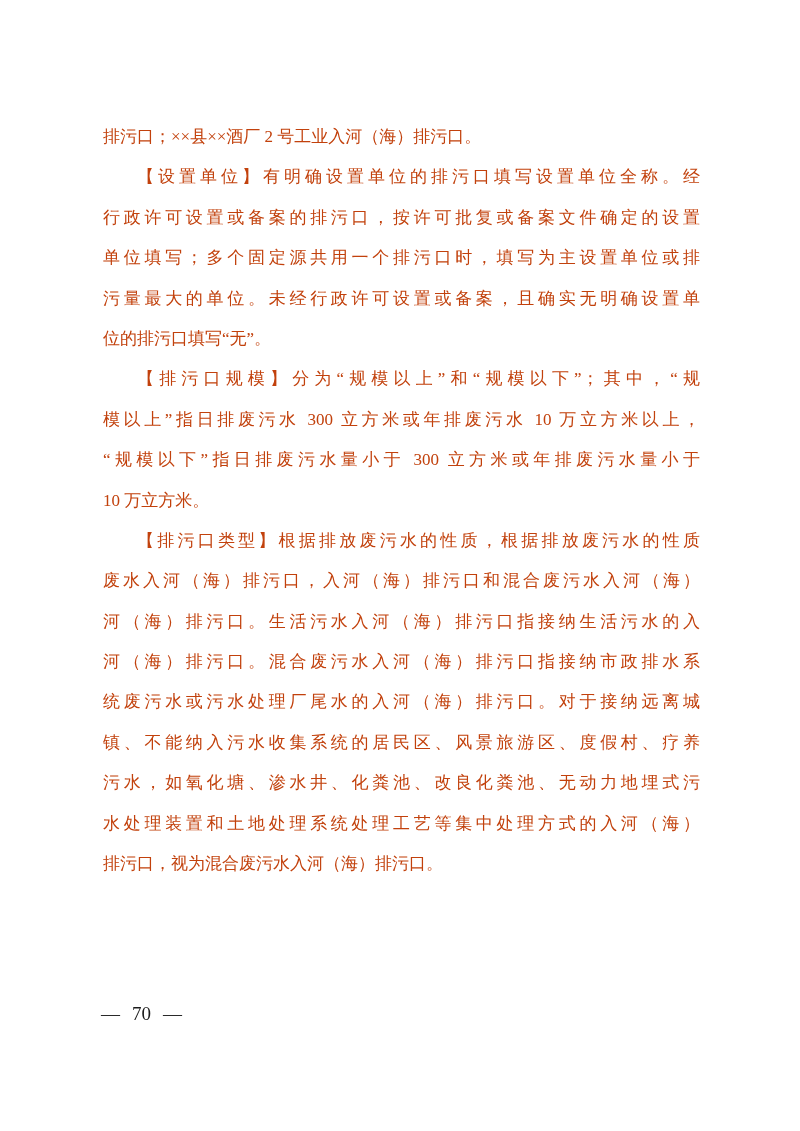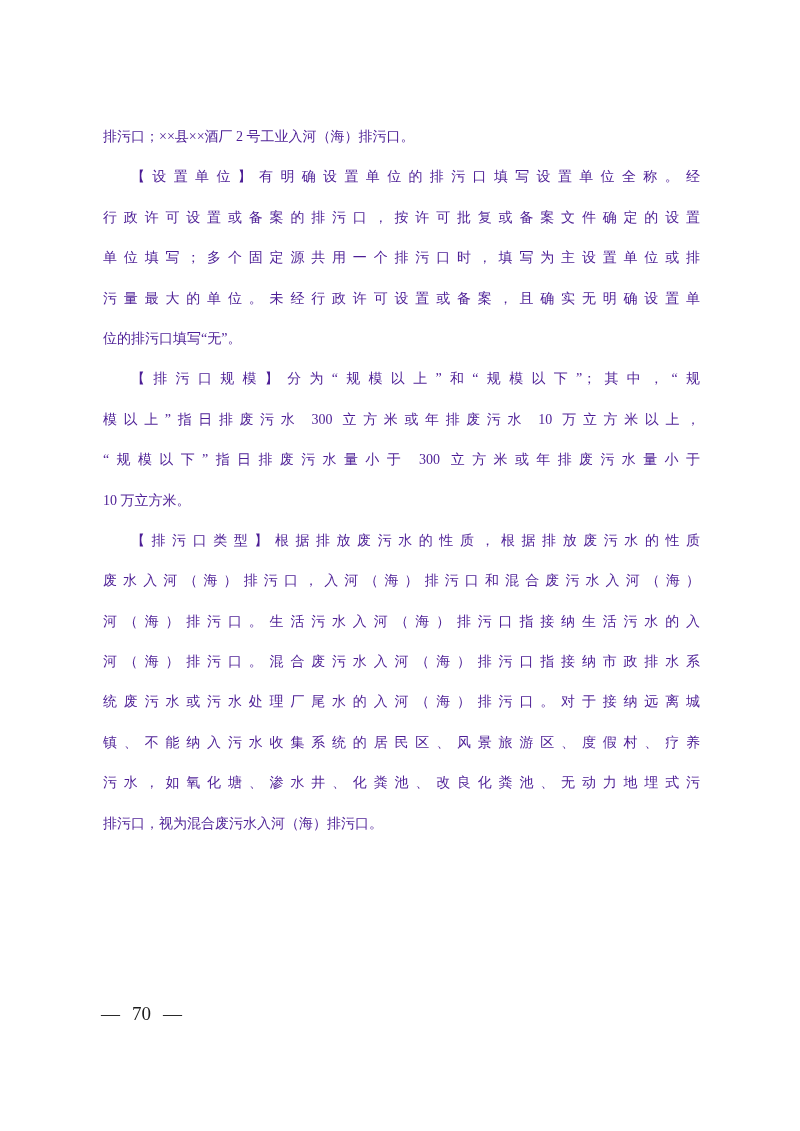--- a/index.html
+++ b/index.html
@@ -22,22 +22,22 @@
   }
   .textblock {
     position: absolute;
     left: 103px;
     top: 117px;
     width: 597px;
   }
   .line {
     height: 40.4px;
     line-height: 40.4px;
-    font-size: 14px;
-    color: #4c1d95;
+    font-size: 17px;
+    color: #c2410c;
     text-align: justify;
     text-align-last: justify;
     word-break: break-all;
     overflow: hidden;
     white-space: normal;
   }
   .line.last {
     text-align-last: left;
   }
   .line.indent {
@@ -78,20 +78,21 @@
         <div class="line last">10 万立方米。</div>
       </div>
       <div>
         <div class="line indent">【排污口类型】根据排放废污水的性质，根据排放废污水的性质</div>
         <div class="line">废水入河（海）排污口，入河（海）排污口和混合废污水入河（海）</div>
         <div class="line">河（海）排污口。生活污水入河（海）排污口指接纳生活污水的入</div>
         <div class="line">河（海）排污口。混合废污水入河（海）排污口指接纳市政排水系</div>
         <div class="line">统废污水或污水处理厂尾水的入河（海）排污口。对于接纳远离城</div>
         <div class="line">镇、不能纳入污水收集系统的居民区、风景旅游区、度假村、疗养</div>
         <div class="line">污水，如氧化塘、渗水井、化粪池、改良化粪池、无动力地埋式污</div>
+        <div class="line">水处理装置和土地处理系统处理工艺等集中处理方式的入河（海）</div>
         <div class="line last">排污口，视为混合废污水入河（海）排污口。</div>
       </div>
     </div>
 
   <div class="footer">
     <span>—</span>
     <span>70</span>
     <span>—</span>
   </div>
 

